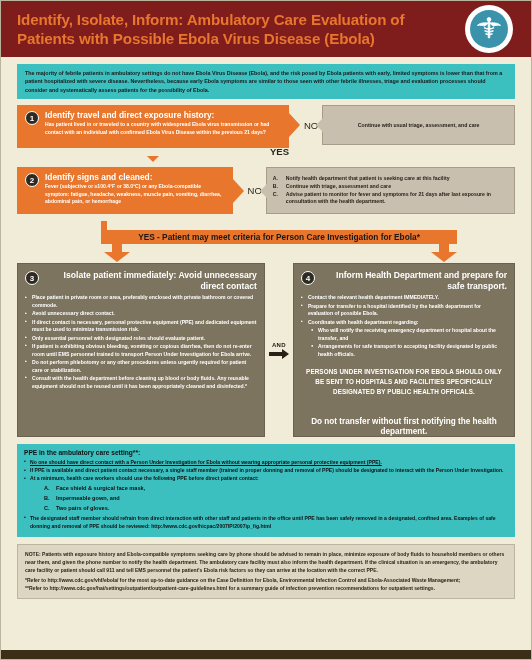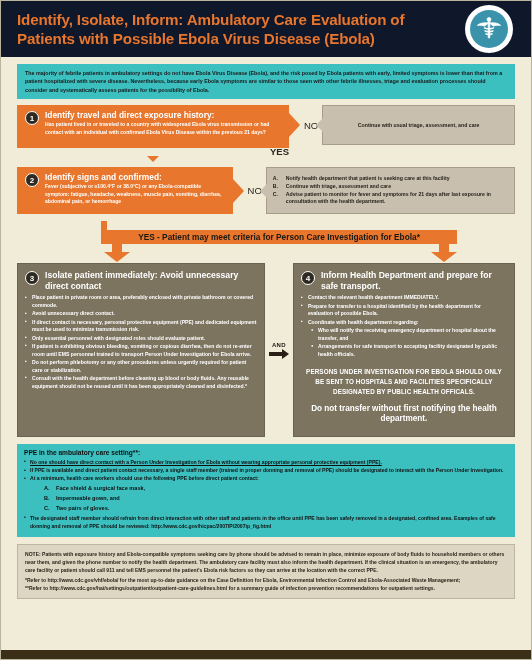--- a/index.html
+++ b/index.html
@@ -14,21 +14,21 @@
     width: 532px; height: 660px;
     background: #f0ecd8;
     border: 1px solid #b9b49c;
     overflow: hidden;
   }
 
   
   .header {
     position: relative;
     height: 56px;
-    background: #0f172a;
+    background: #7f1d1d;
     padding: 6px 95px 4px 16px;
     display: flex;
     flex-direction: column;
     justify-content: center;
   }
   .header-title {
     color: #e8762c;
     font-size: 15.2px;
     font-weight: bold;
     line-height: 1.22;
@@ -190,21 +190,21 @@
   }
   .panel {
     background: #7d7460;
     border: 1px solid #6a6150;
     color: #ffffff;
     padding: 6px 7px 7px 7px;
   }
   .panel.left { width: 250px; height: 174px; }
   .panel.right { width: 224px; height: 174px; }
   .panel-head { display: flex; gap: 6px; align-items: flex-start; }
-  .panel-title { font-size: 8.6px; font-weight: bold; line-height: 1.24; }
+  .panel-title { font-size: 8.6px; font-weight: bold; line-height: 1.24; text-align: right; }
   .panel ul { list-style: none; margin-top: 3px; }
   .panel li {
     font-size: 5.1px; font-weight: bold; line-height: 1.52;
     position: relative; padding-left: 7px; margin-bottom: 0.5px;
   }
   .panel li::before {
     content: "\25AA";
     position: absolute; left: 0; top: -0.5px; font-size: 5px;
   }
   .panel ul.sub { margin-top: 0.5px; margin-left: 10px; }
@@ -214,21 +214,21 @@
     text-align: center;
     font-size: 6.3px; font-weight: bold;
     line-height: 1.55;
     margin-top: 9px;
     letter-spacing: 0.1px;
   }
   .do-not {
     text-align: center;
     font-size: 8.2px; font-weight: bold;
     line-height: 1.3;
-    margin-top: 7px;
+    margin-top: 20px;
   }
 
   .and-col {
     width: 28px;
     align-self: center;
     text-align: center;
     flex: 0 0 28px;
   }
   .and-label { font-size: 6px; font-weight: bold; color: #1f1a14; letter-spacing:0.3px; }
   .and-arrow { display:flex; align-items:center; justify-content:center; margin-top: 1px; }
@@ -319,21 +319,21 @@
   <div class="yes-connector">
     <div class="bar"></div>
     <div class="yes-label">YES</div>
     <div class="yes-tip"></div>
   </div>
 
   <div class="steprow">
     <div class="step-box w2">
       <div class="num-circle">2</div>
       <div class="step-text">
-        <div class="step-title">Identify signs and confirmed:</div>
+        <div class="step-title">Identify signs and cleaned:</div>
         <div class="step-sub">Fever (subjective or ≥100.4°F or 38.0°C) or any Ebola-compatible symptom: fatigue, headache, weakness, muscle pain, vomiting, diarrhea, abdominal pain, or hemorrhage</div>
       </div>
     </div>
     <div class="arrow-right-orange"></div>
     <div class="no-label">NO</div>
     <div class="no-box">
       <div class="notch"></div>
       <div class="abc-list">
         <div class="abc-item">
           <span class="abc-letter">A.</span>

